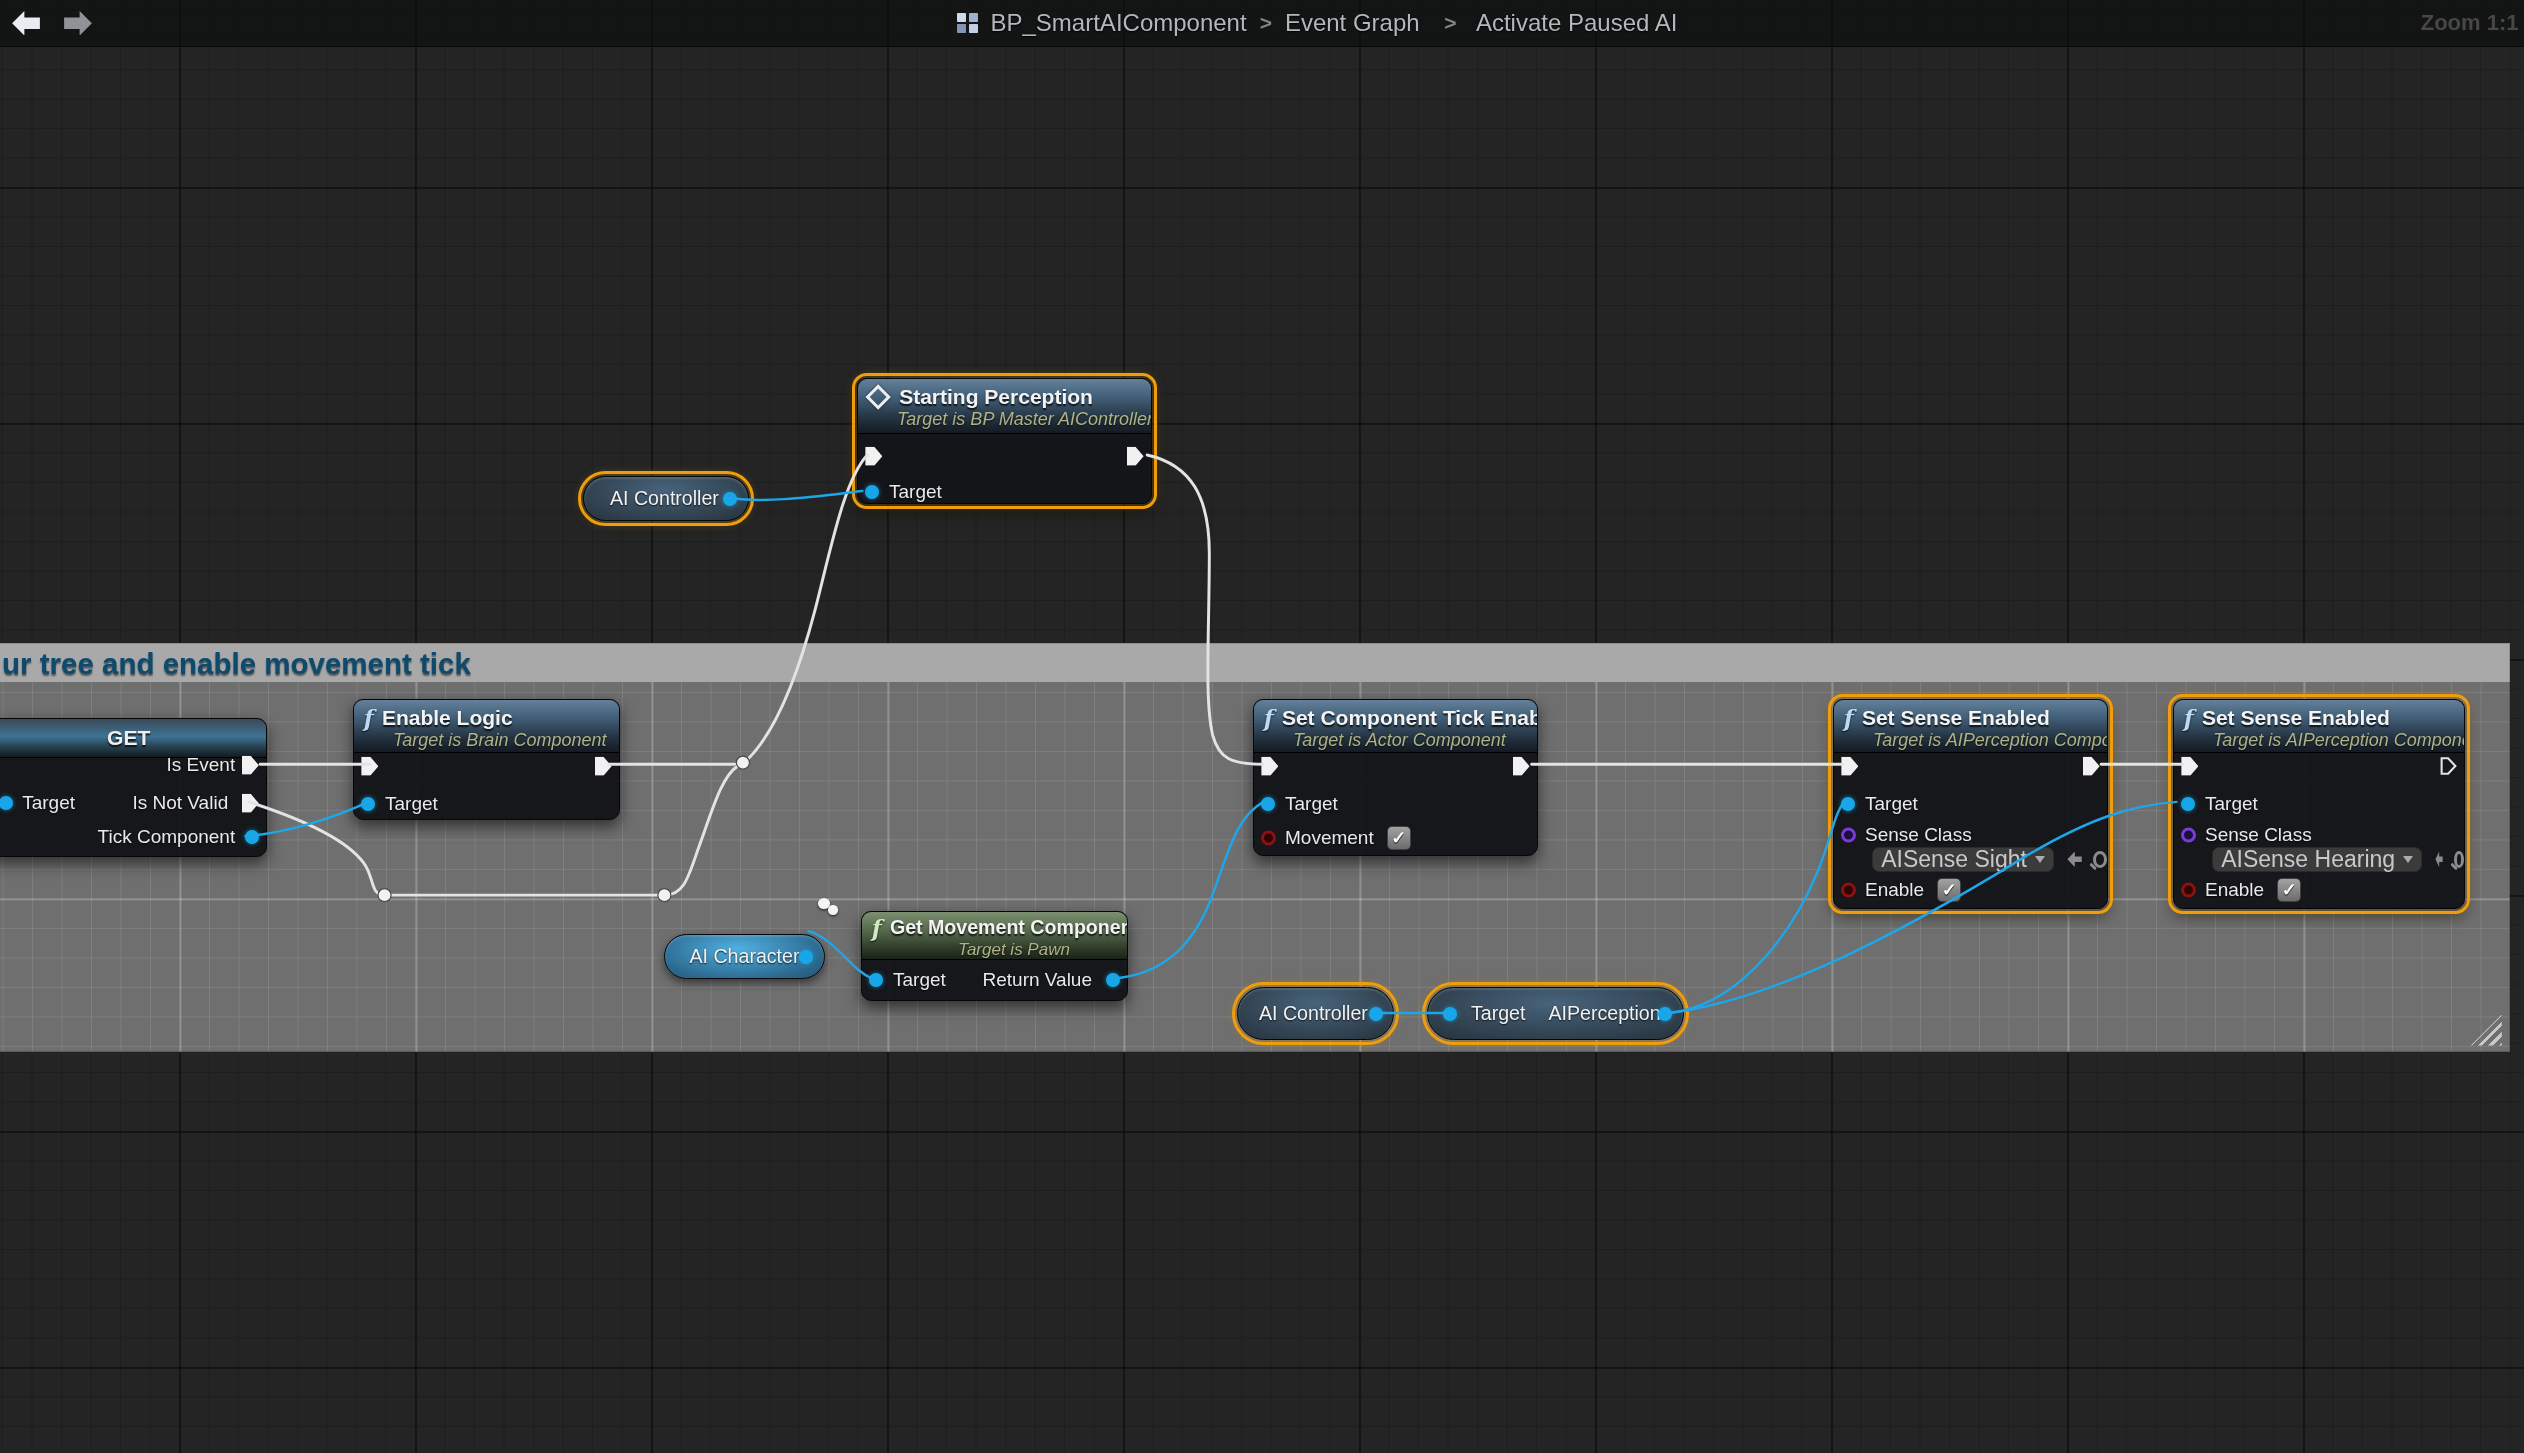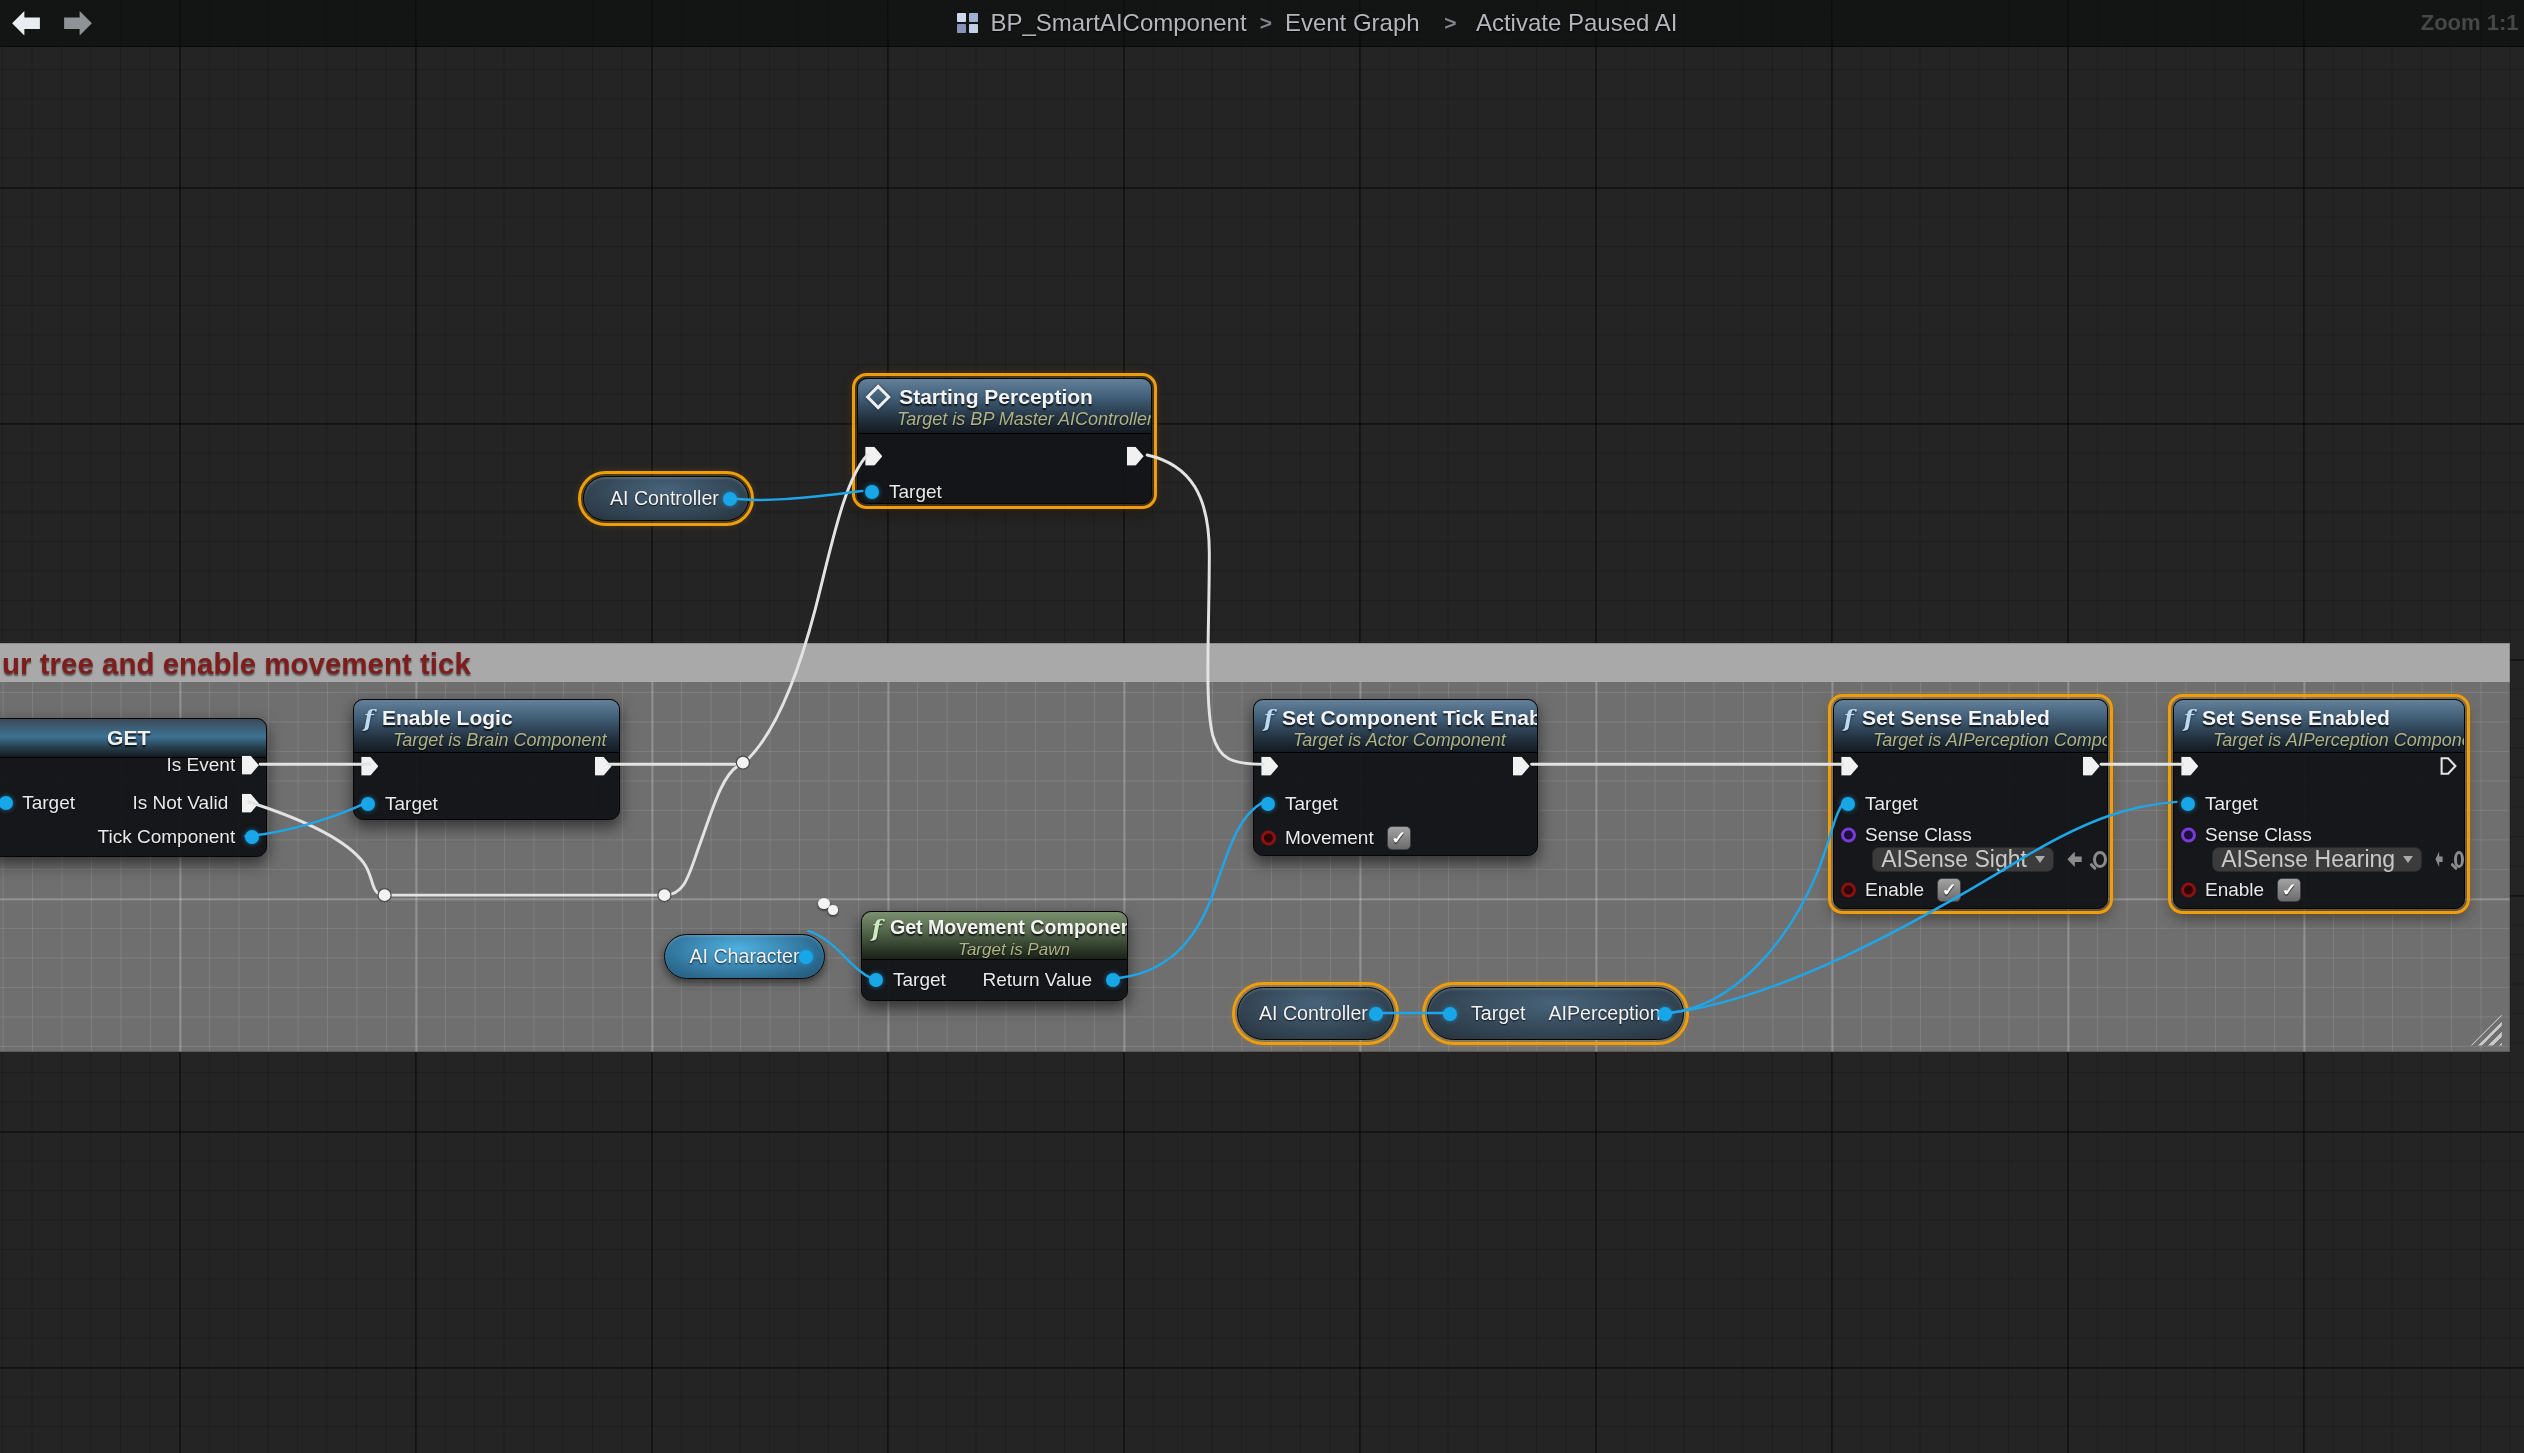--- a/index.html
+++ b/index.html
@@ -26,21 +26,21 @@
   .crumb-icon span{border-radius:0.8px;}
   .ci1{background:#cfd9ec;}.ci2{background:#9db0d2;}.ci3{background:#8494b8;}.ci4{background:#c3cfe6;}
   .crumb-item{font-size:24px;color:#b3b7bc;text-shadow:0 0.8px 1.6px #000;}
   .crumb-sep{font-size:21px;font-weight:bold;color:#82868b;}
   #zoom-label{position:absolute;right:6.5px;top:9.8px;font-size:22px;font-weight:bold;color:#474747;}
 
   
   #comment{position:absolute;left:-33px;top:643px;width:2543px;height:409px;z-index:5;}
   #comment-header{position:absolute;left:0;top:0;right:0;height:39px;background:#a9a9a9;
     border:0.8px solid #8f8f8f;border-bottom:0.8px solid #7e7e7e;display:flex;align-items:center;}
-  #comment-title{font-size:29.5px;font-weight:bold;color:#7f1d1d;margin-left:34px;
+  #comment-title{font-size:29.5px;font-weight:bold;color:#0c4a6e;margin-left:34px;
     text-shadow:0 1.6px 1.6px rgba(0,0,0,.5);white-space:nowrap;}
   #comment-body{position:absolute;left:0;top:39px;right:0;bottom:0;background-color:#6f6f6f;
     background-image:
       linear-gradient(rgba(255,255,255,.20) 1.6px,transparent 1.6px),
       linear-gradient(90deg,rgba(255,255,255,.20) 1.6px,transparent 1.6px),
       linear-gradient(rgba(255,255,255,.10) 0.8px,transparent 0.8px),
       linear-gradient(90deg,rgba(255,255,255,.10) 0.8px,transparent 0.8px);
     background-size:236px 236px,236px 236px,29.5px 29.5px,29.5px 29.5px;
     background-position:-24.5px -19.6px;border:0.8px solid rgba(0,0,0,.18);border-top:none;}
   #comment-resize{position:absolute;right:8.2px;bottom:6.5px;width:31px;height:31px;

